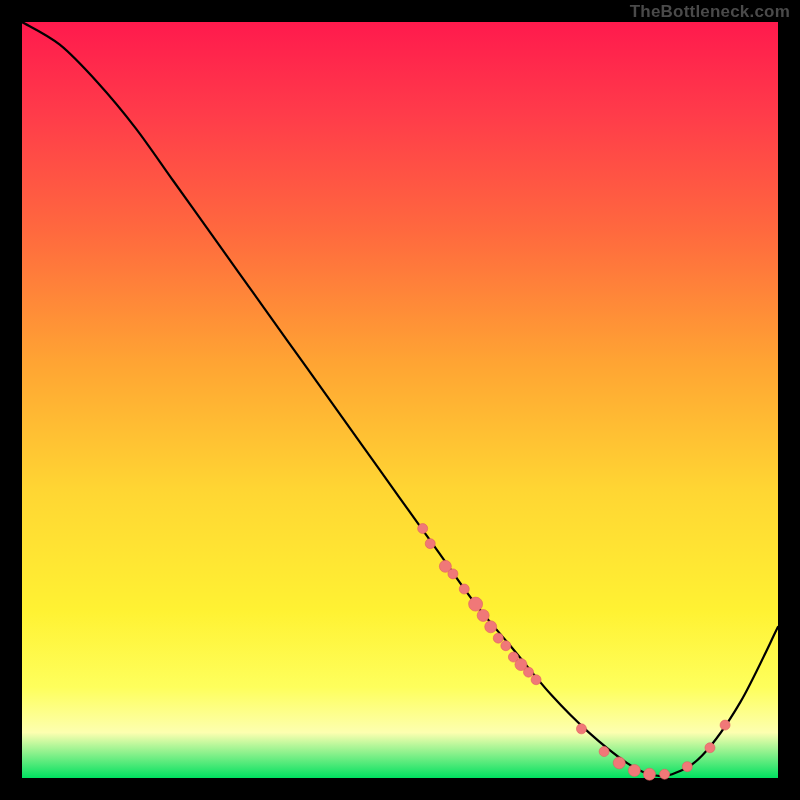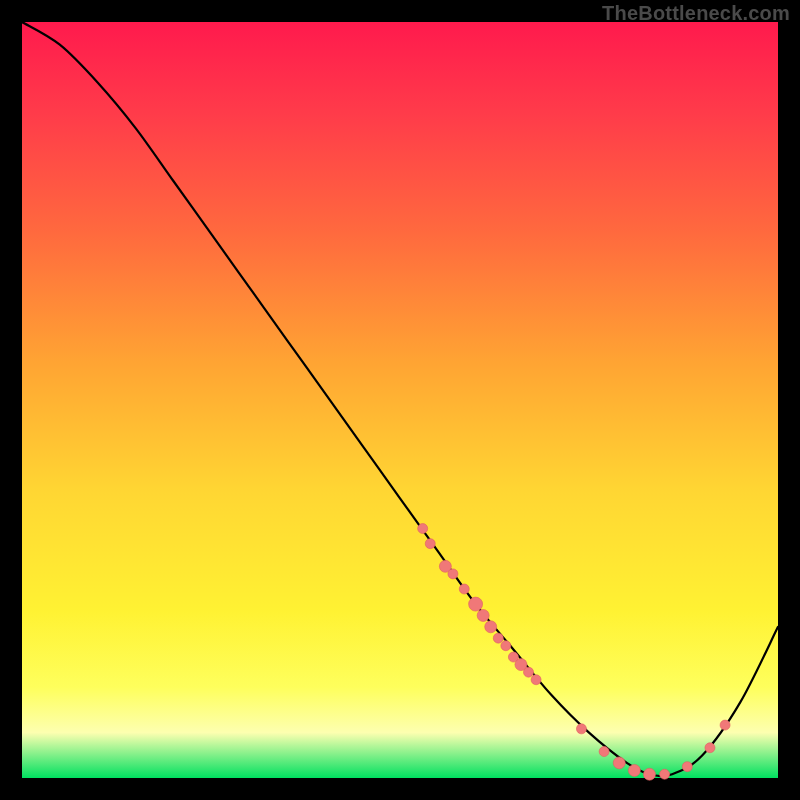--- a/index.html
+++ b/index.html
@@ -27,21 +27,21 @@
       #feff5c 88%,
       #fdffb0 94%,
       #00e060 100%
     );
   }
   .attribution {
     position: absolute;
     top: 2px;
     right: 10px;
     color: #4a4a4a;
-    font-size: 20px;
+    font-size: 17px;
     font-weight: 600;
     letter-spacing: 0.2px;
   }
   svg.plot {
     position: absolute;
     left: 0;
     top: 0;
     width: 756px;
     height: 756px;
     overflow: visible;

